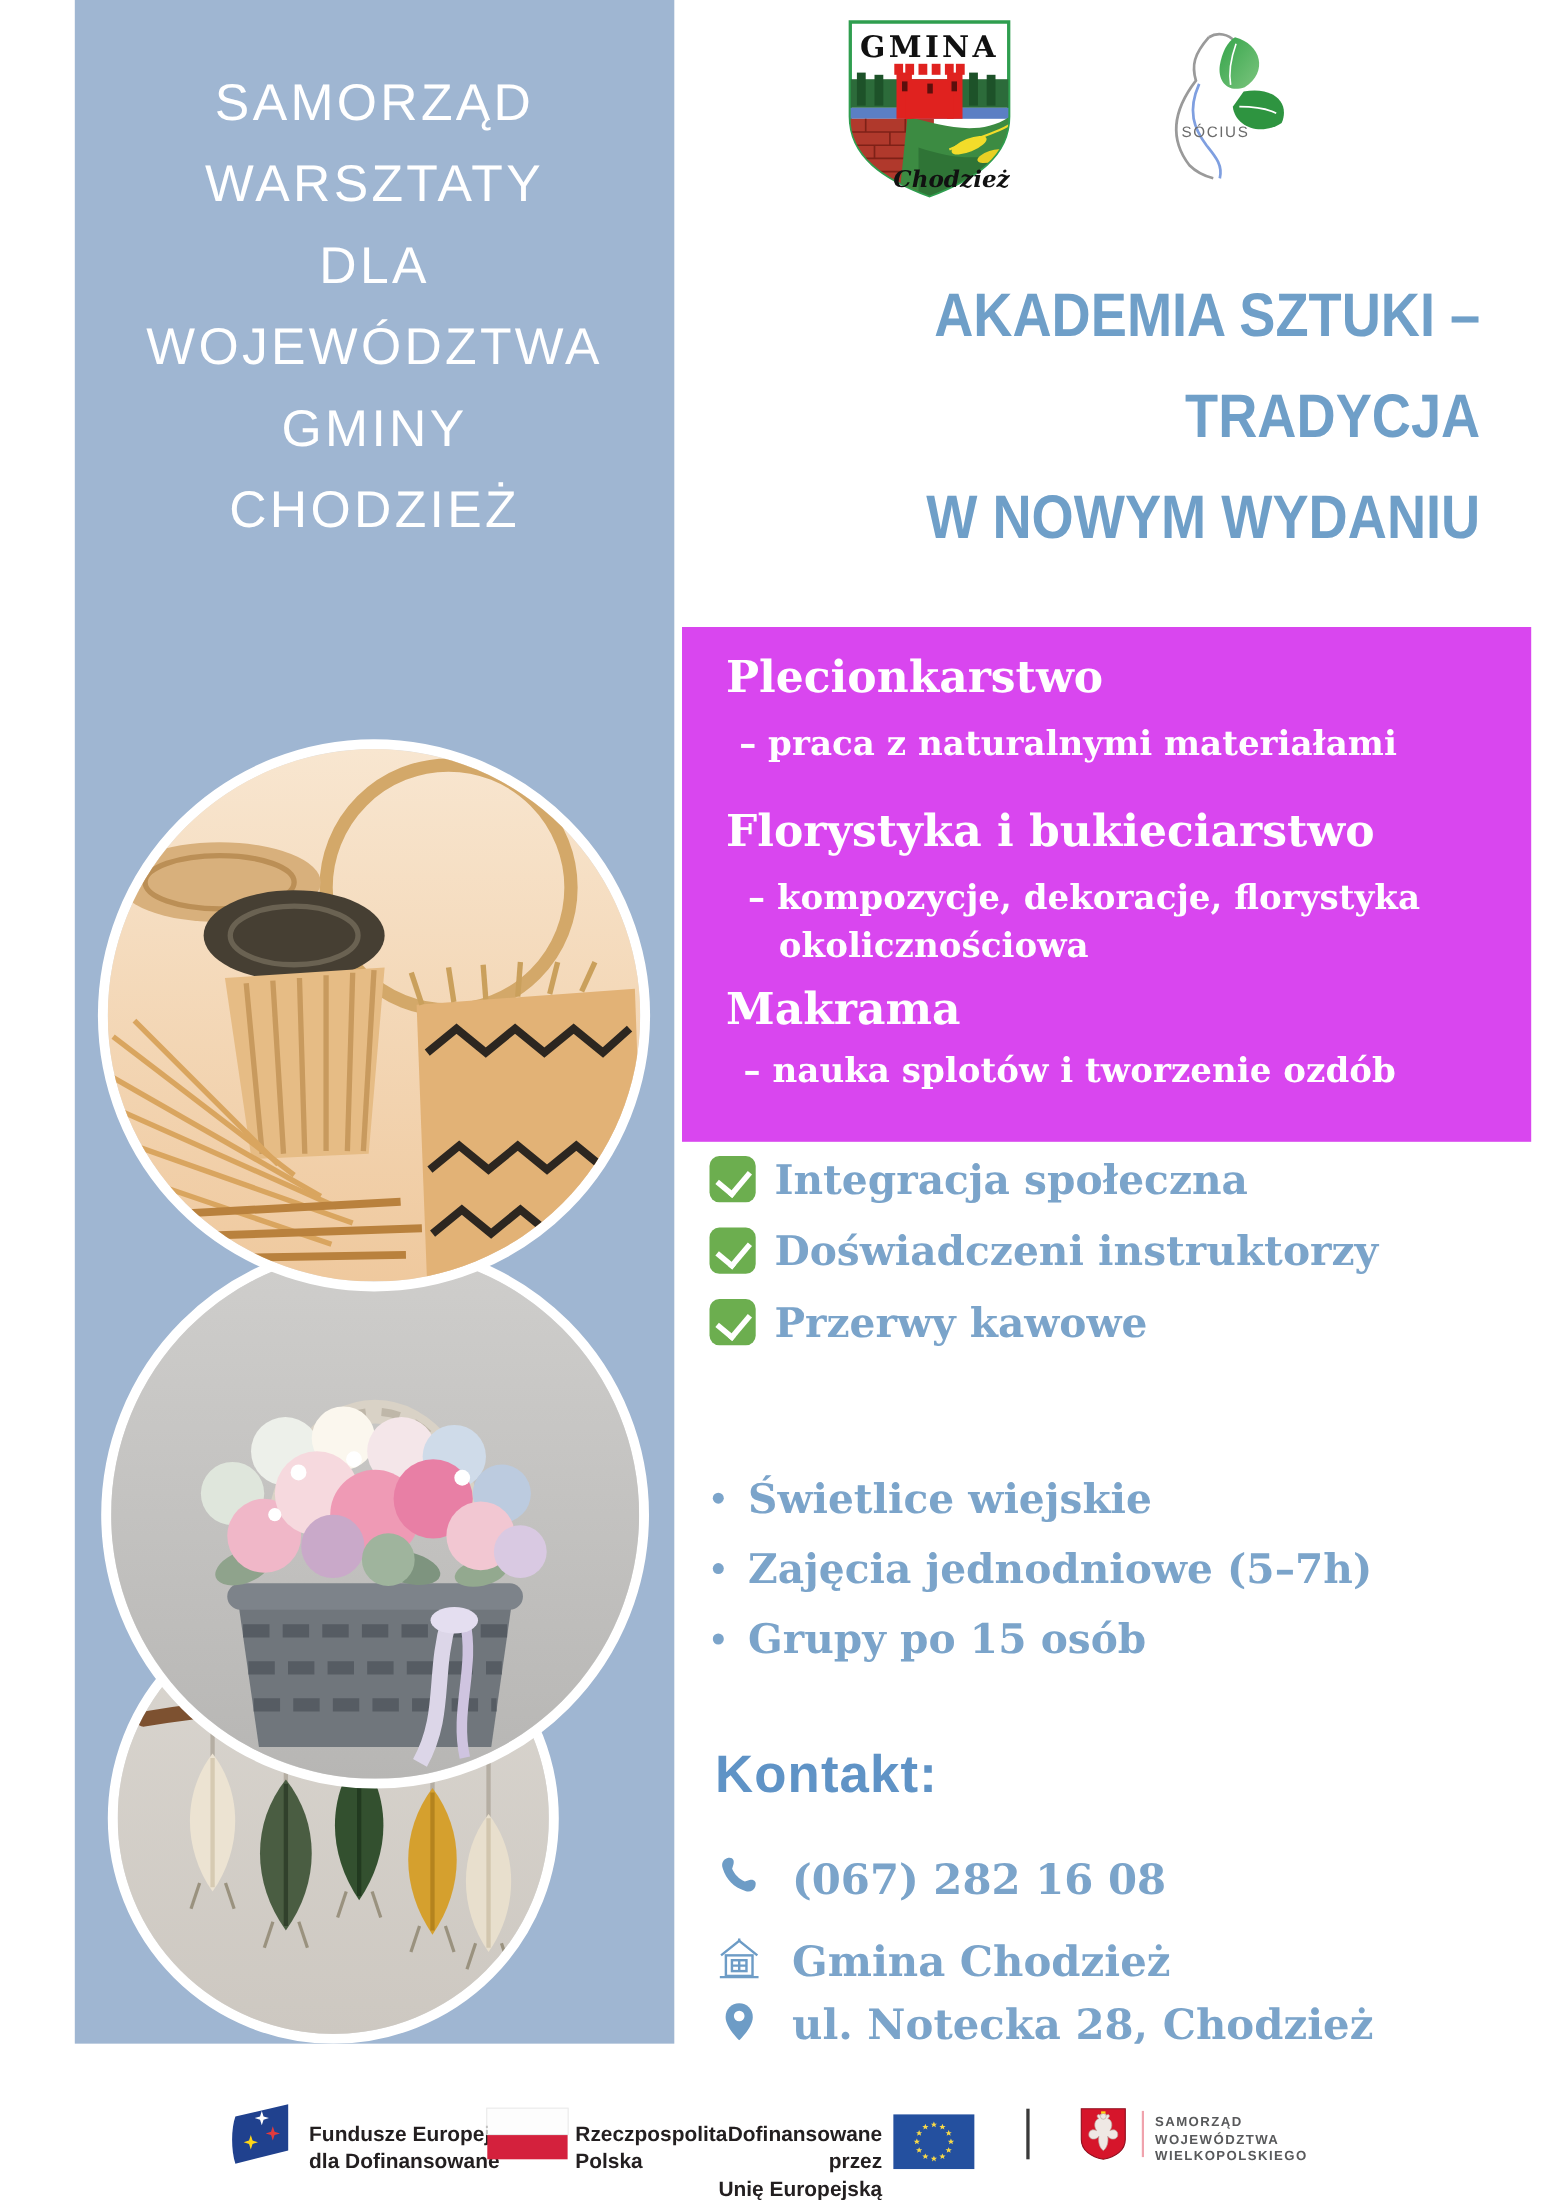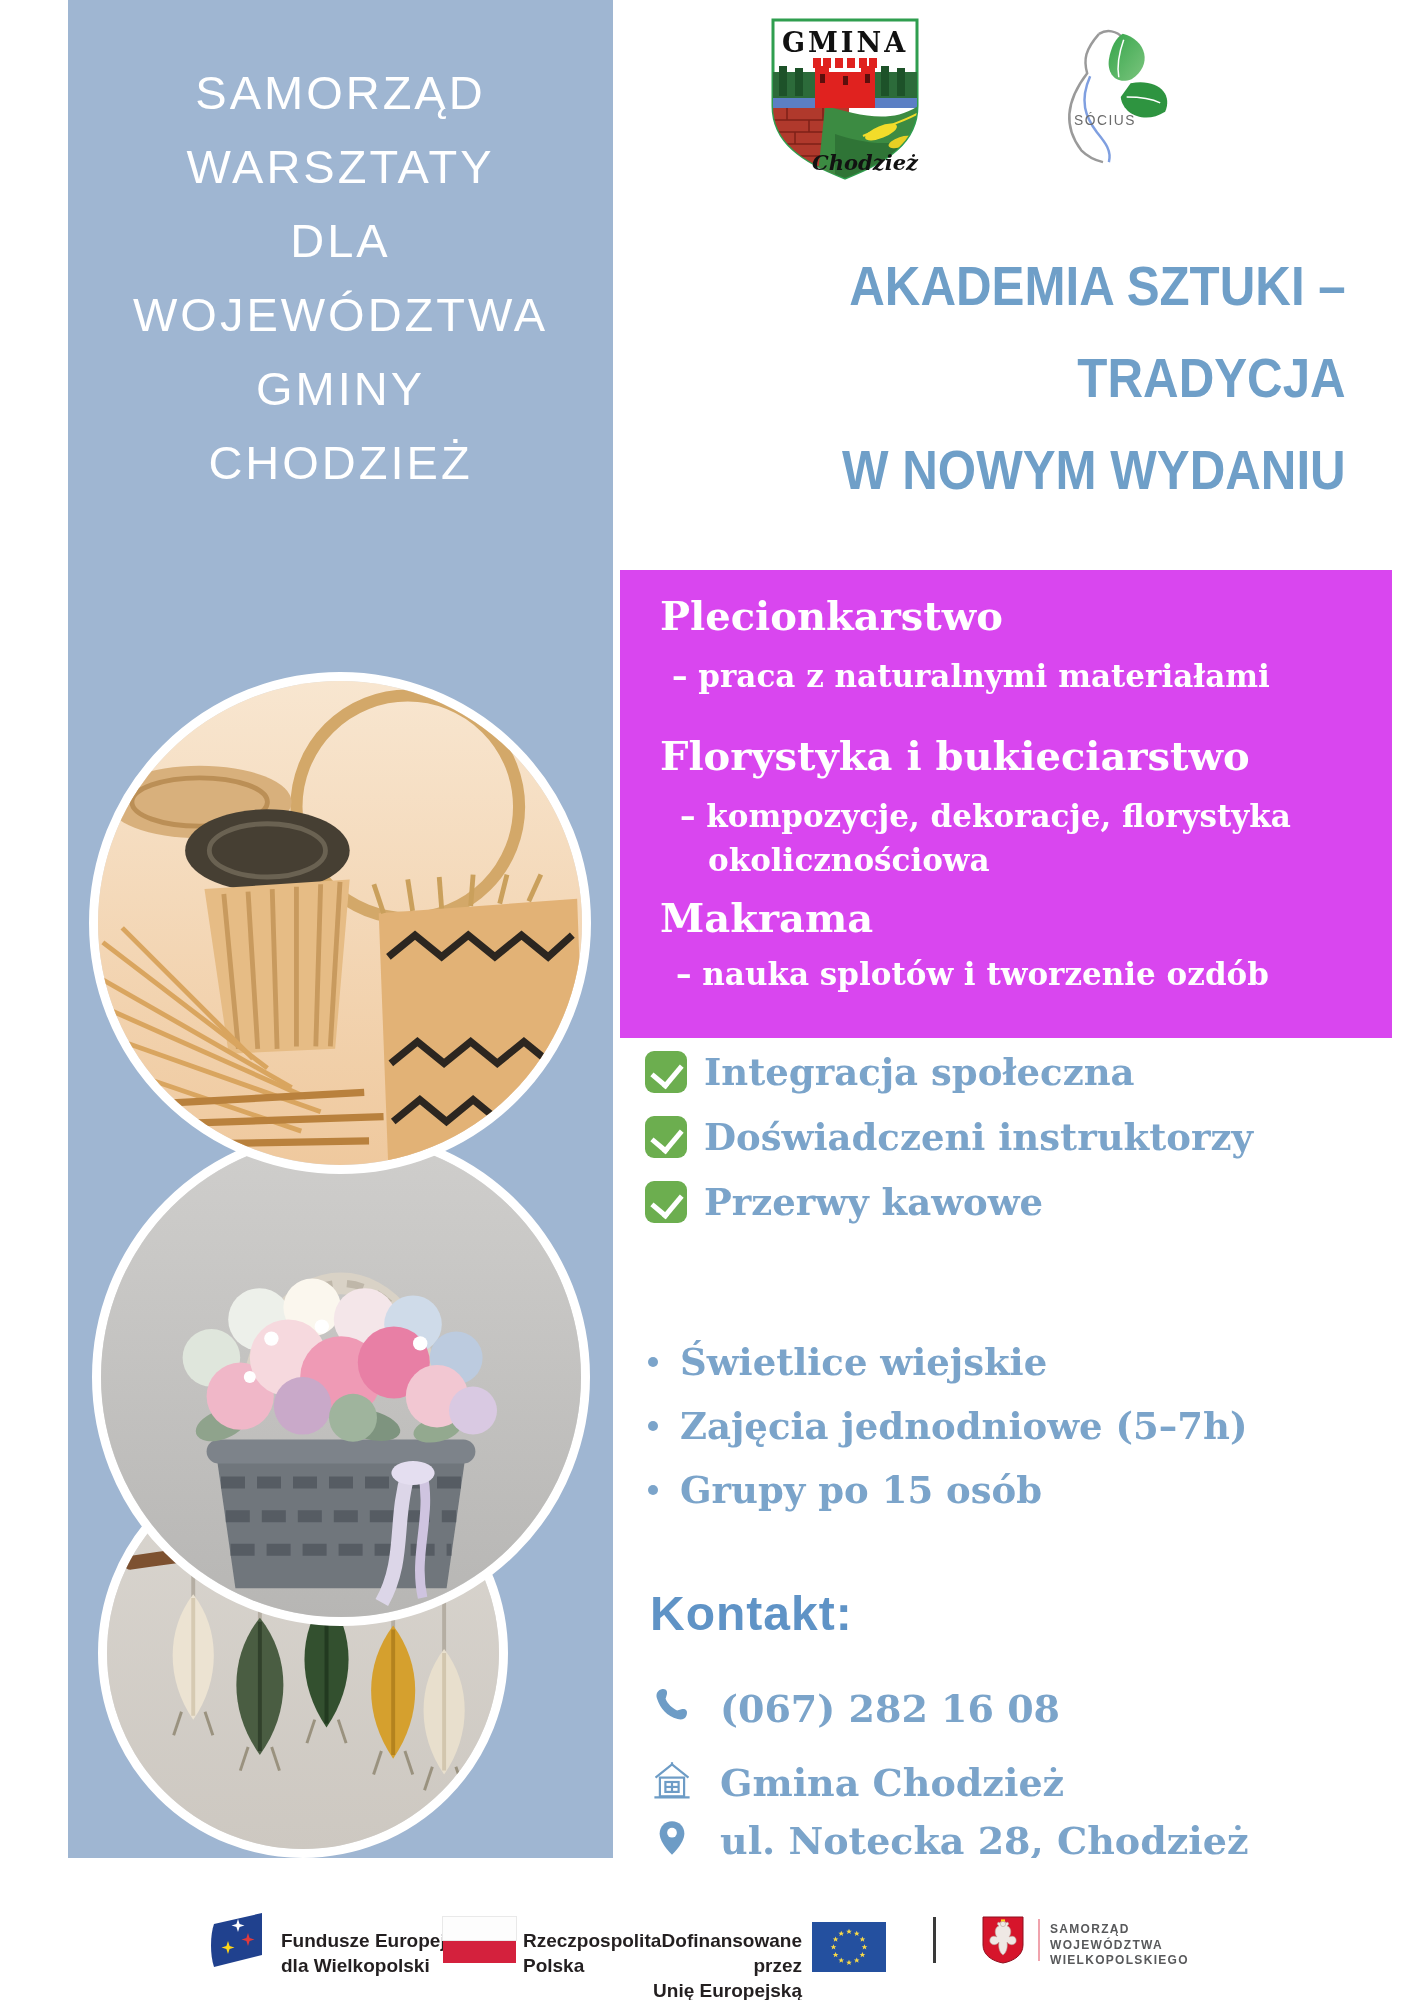--- a/index.html
+++ b/index.html
@@ -402,21 +402,21 @@
     <div class="abs fe-flag">
       <svg viewBox="0 0 66 58">
         <path d="M14,13 L62,2 L62,44 L14,56 C10,44 10,24 14,13 Z" fill="#20418e"></path>
         <path d="M38,8 L39.6,13 L44.5,14.5 L39.6,16 L38,21 L36.4,16 L31.5,14.5 L36.4,13 Z" fill="#ffffff"></path>
         <path d="M48,22 L49.6,27 L54.5,28.5 L49.6,30 L48,35 L46.4,30 L41.5,28.5 L46.4,27 Z" fill="#e23a3c"></path>
         <path d="M28,30 L29.6,35 L34.5,36.5 L29.6,38 L28,43 L26.4,38 L21.5,36.5 L26.4,35 Z" fill="#ffd617"></path>
       </svg>
     </div>
     <div class="abs fe-text">
       <div>Fundusze Europejskie</div>
-      <div>dla Wielkopolski</div>
+      <div>dla Dofinansowane</div>
     </div>
 
     <div class="abs pl-flag">
       <div class="pl-top"></div>
         <div class="pl-bot"></div>
     </div>
     <div class="abs rp-text">
       <div>Rzeczpospolita</div>
       <div>Polska</div>
     </div>

